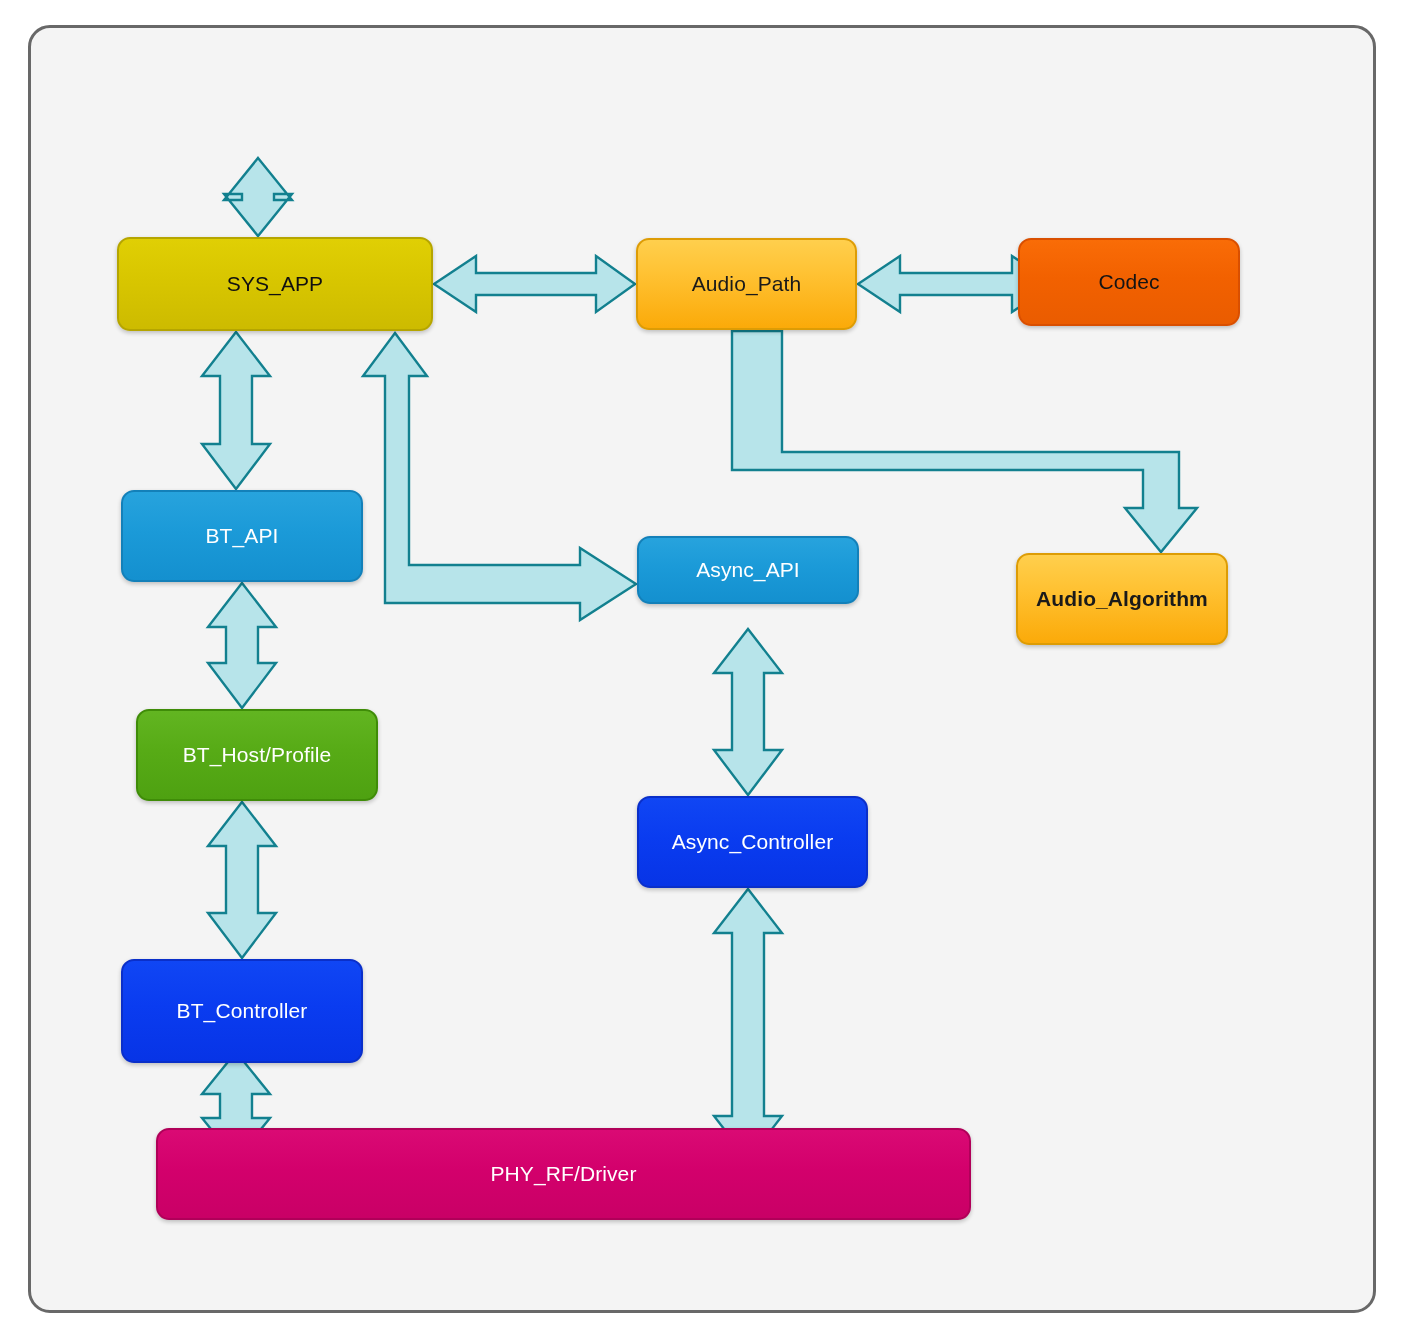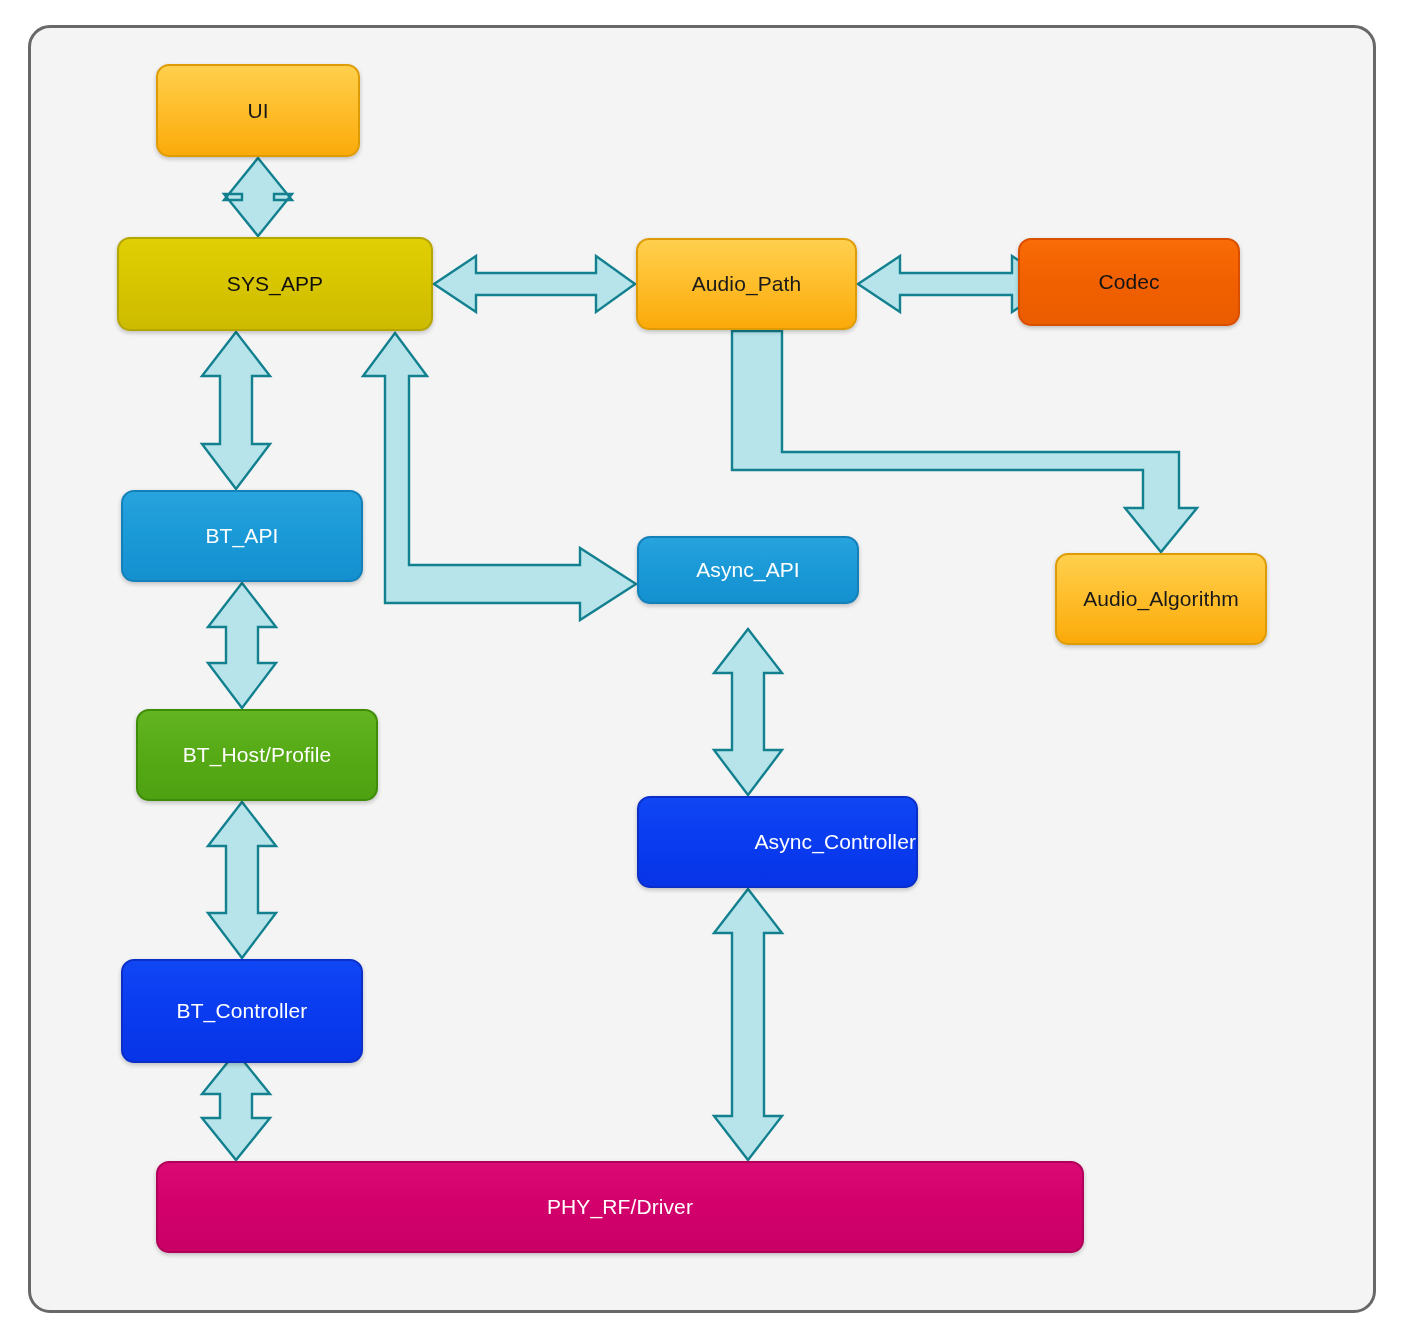--- a/index.html
+++ b/index.html
@@ -104,23 +104,20 @@
       <polygon points="748,629 782,673 764,673 764,750 782,750 748,795 714,750 732,750 732,673 714,673"></polygon>
 
       <polygon points="748,889 782,933 764,933 764,1116 782,1116 748,1160 714,1116 732,1116 732,933 714,933"></polygon>
 
       <polygon points="395,333 427,376 409,376 409,565 580,565 580,548 636,584 580,620 580,603 385,603 385,376 363,376"></polygon>
 
       <polygon points="748,331 748,331 782,331 782,452 1179,452 1179,508 1197,508 1161,552 1125,508 1143,508 1143,470 732,470 732,331"></polygon>
     </g>
   </svg>
 
-  <div class="node amber" id="n-ui" style="left:156px;top:64px;width:204px;height:93px;">
-    <span class="lbl">UI</span>
-  </div>
 
   <div class="node amber" id="n-audio_path" style="left:636px;top:238px;width:221px;height:92px;">
     <span class="lbl">Audio_Path</span>
   </div>
 
   <div class="node olive" id="n-sys_app" style="left:117px;top:237px;width:316px;height:94px;">
     <span class="lbl">SYS_APP</span>
   </div>
 
   <div class="node deeporange" id="n-codec" style="left:1018px;top:238px;width:222px;height:88px;">
@@ -128,33 +125,33 @@
   </div>
 
   <div class="node cyanblue" id="n-bt_api" style="left:121px;top:490px;width:242px;height:92px;">
     <span class="lbl">BT_API</span>
   </div>
 
   <div class="node cyanblue" id="n-async_api" style="left:637px;top:536px;width:222px;height:68px;">
     <span class="lbl">Async_API</span>
   </div>
 
-  <div class="node amber" id="n-audio_algorithm" style="left:1055px;top:553px;width:212px;height:92px;">
+  <div class="node amber" id="n-audio_algorithm" style="left:1016px;top:553px;width:212px;height:92px;font-weight:bold;">
     <span class="lbl">Audio_Algorithm</span>
   </div>
 
   <div class="node green" id="n-bt_host_profile" style="left:136px;top:709px;width:242px;height:92px;">
     <span class="lbl">BT_Host/Profile</span>
   </div>
 
-  <div class="node deepblue" id="n-async_controller" style="left:637px;top:796px;width:281px;height:92px;justify-content:flex-end;">
+  <div class="node deepblue" id="n-async_controller" style="left:637px;top:796px;width:231px;height:92px;">
     <span class="lbl">Async_Controller</span>
   </div>
 
   <div class="node deepblue" id="n-bt_controller" style="left:121px;top:959px;width:242px;height:104px;">
     <span class="lbl">BT_Controller</span>
   </div>
 
-  <div class="node magenta" id="n-phy_rf_driver" style="left:156px;top:1161px;width:928px;height:92px;">
+  <div class="node magenta" id="n-phy_rf_driver" style="left:156px;top:1128px;width:815px;height:92px;">
     <span class="lbl">PHY_RF/Driver</span>
   </div>
 
 </div>
 
 </body></html>

